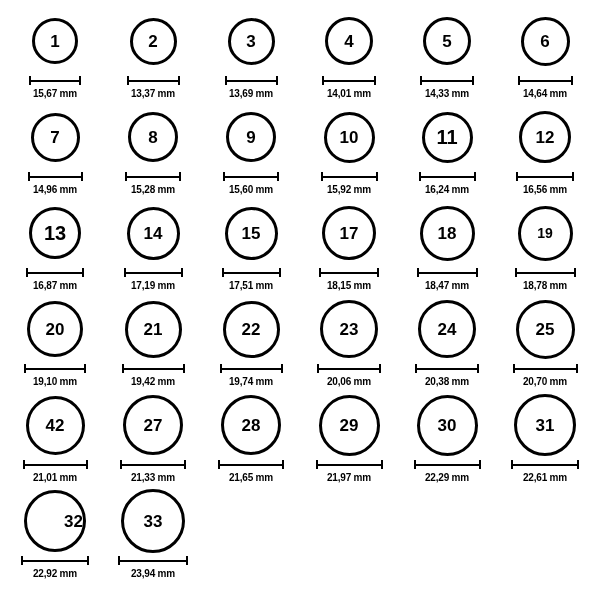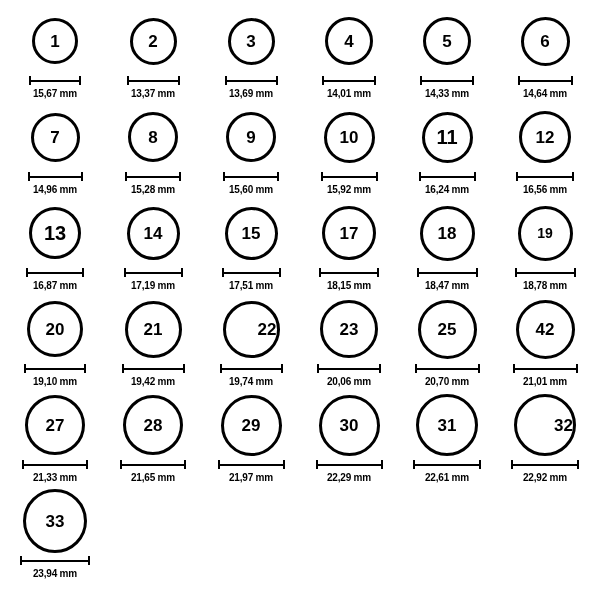--- a/index.html
+++ b/index.html
@@ -346,21 +346,21 @@
         </div>
         <div class="measure" style="width: 63px;">
           <div class="bar"></div>
           <div class="tick-left"></div>
           <div class="tick-right"></div>
         </div>
         <div class="ring-mm">19,42 mm</div>
       </div>
       <div class="ring-cell">
         <div class="ring-circle-wrap">
-          <div class="ring-circle" style="width: 57px; height: 57px; justify-content: flex-end;">
+          <div class="ring-circle" style="width: 57px; height: 57px;">
             <span class="ring-size-label" style="font-size: 17px;">22</span>
           </div>
         </div>
         <div class="measure" style="width: 63px;">
           <div class="bar"></div>
           <div class="tick-left"></div>
           <div class="tick-right"></div>
         </div>
         <div class="ring-mm">19,74 mm</div>
       </div>
@@ -369,20 +369,33 @@
           <div class="ring-circle" style="width: 58px; height: 58px;">
             <span class="ring-size-label" style="font-size: 17px;">23</span>
           </div>
         </div>
         <div class="measure" style="width: 64px;">
           <div class="bar"></div>
           <div class="tick-left"></div>
           <div class="tick-right"></div>
         </div>
         <div class="ring-mm">20,06 mm</div>
+      </div>
+      <div class="ring-cell">
+        <div class="ring-circle-wrap">
+          <div class="ring-circle" style="width: 58px; height: 58px;">
+            <span class="ring-size-label" style="font-size: 17px;">24</span>
+          </div>
+        </div>
+        <div class="measure" style="width: 64px;">
+          <div class="bar"></div>
+          <div class="tick-left"></div>
+          <div class="tick-right"></div>
+        </div>
+        <div class="ring-mm">20,38 mm</div>
       </div>
       <div class="ring-cell">
         <div class="ring-circle-wrap">
           <div class="ring-circle" style="width: 59px; height: 59px; align-items: center;">
             <span class="ring-size-label" style="font-size: 17px;">25</span>
           </div>
         </div>
         <div class="measure" style="width: 65px;">
           <div class="bar"></div>
           <div class="tick-left"></div>

